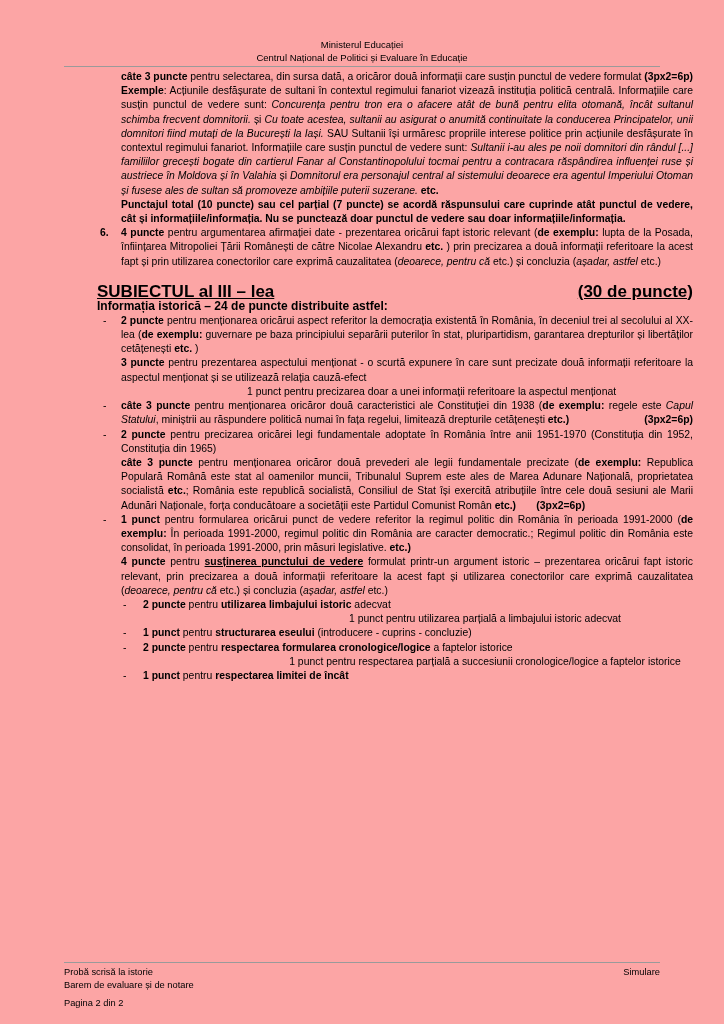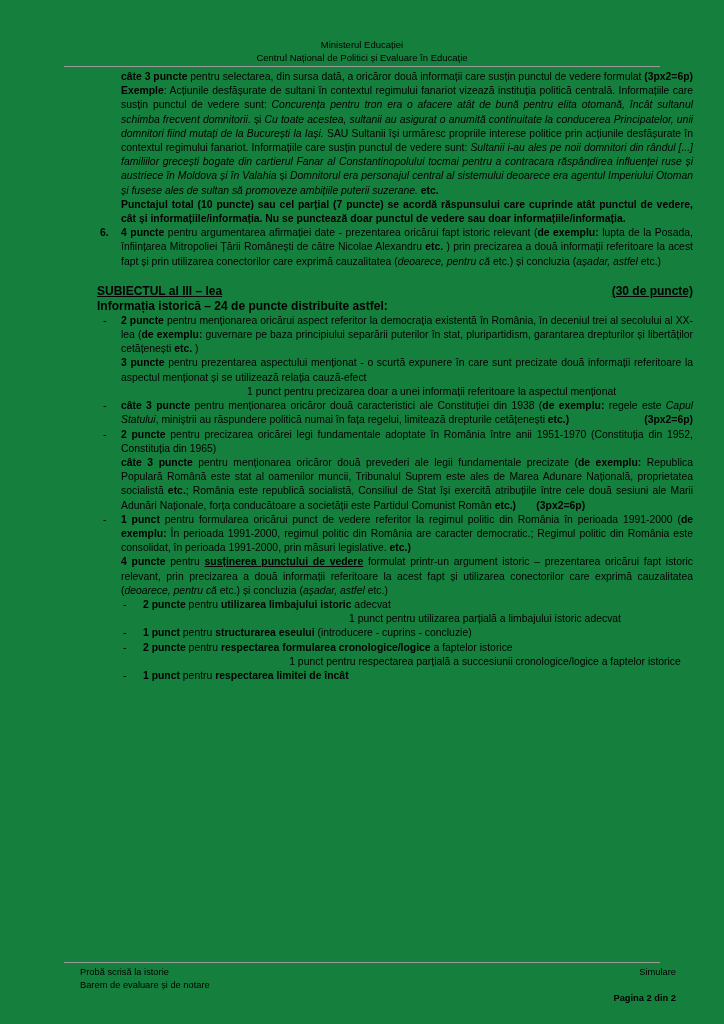--- a/index.html
+++ b/index.html
@@ -10,21 +10,21 @@
   }
   body {
     font-family: "Liberation Sans", sans-serif;
     color: #000000;
   }
   .page {
     position: relative;
     width: 724px;
     height: 1024px;
     margin: 0 auto;
-    background: #15803d;
+    background: #fca5a5;
     overflow: hidden;
     box-sizing: border-box;
   }
 
   
   .doc-header {
     position: absolute;
     top: 38px;
     left: 0;
     width: 724px;
@@ -124,47 +124,47 @@
     text-align: center;
     padding-left: 180px;
   }
   .gap-md { height: 15px; }
 
   .subject-head {
     display: flex;
     justify-content: space-between;
     align-items: flex-start;
     font-weight: bold;
-    font-size: 12px;
+    font-size: 17px;
     text-decoration: underline;
     line-height: 15px;
   }
   .subject-sub {
     font-weight: bold;
     font-size: 12px;
     line-height: 15px;
   }
 
   
   .footer {
     position: absolute;
-    left: 80px;
+    left: 64px;
     top: 966px;
     width: 596px;
     font-size: 9.3px;
     line-height: 13px;
   }
   .footer-row {
     display: flex;
     justify-content: space-between;
     align-items: baseline;
   }
   .footer-page {
-    text-align: right;
-    font-weight: bold;
+    text-align: left;
+    margin-top: 5px;
   }
 </style>
 </head>
 <body>
 
 <div class="page">
 
   <div class="doc-header">
     <div>Ministerul Educației</div>
     <div>Centrul Național de Politici și Evaluare în Educație</div>

